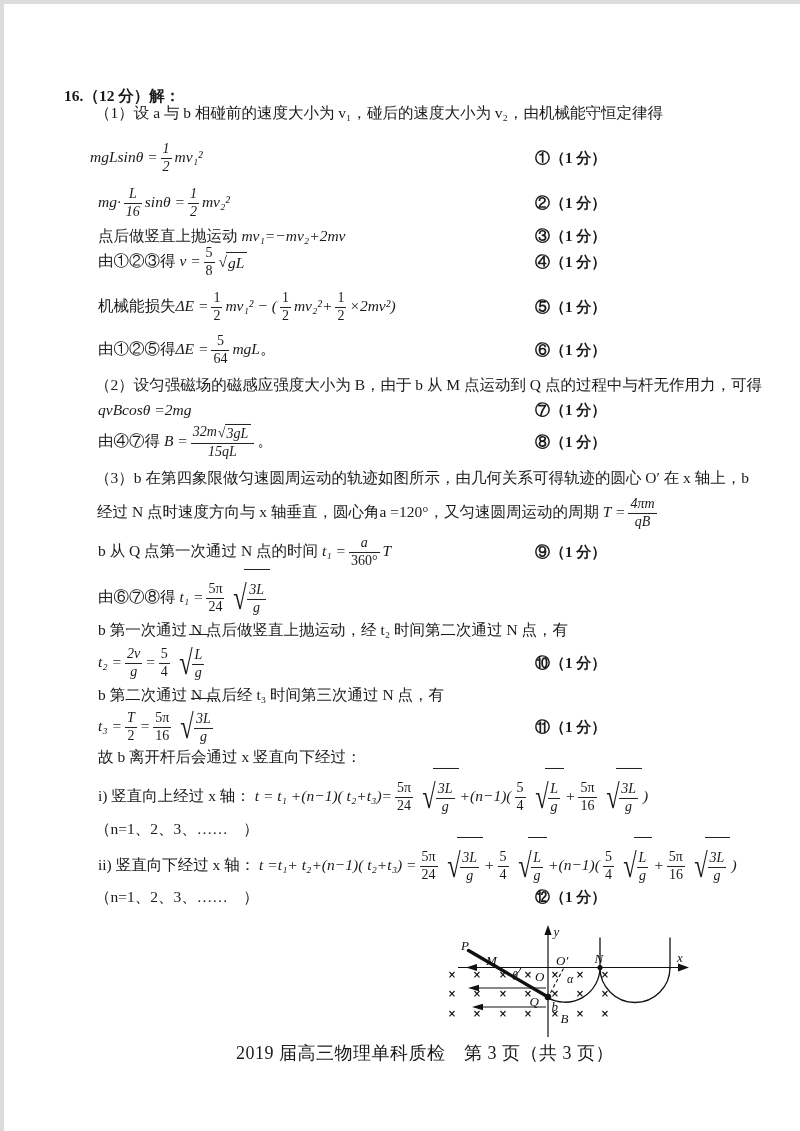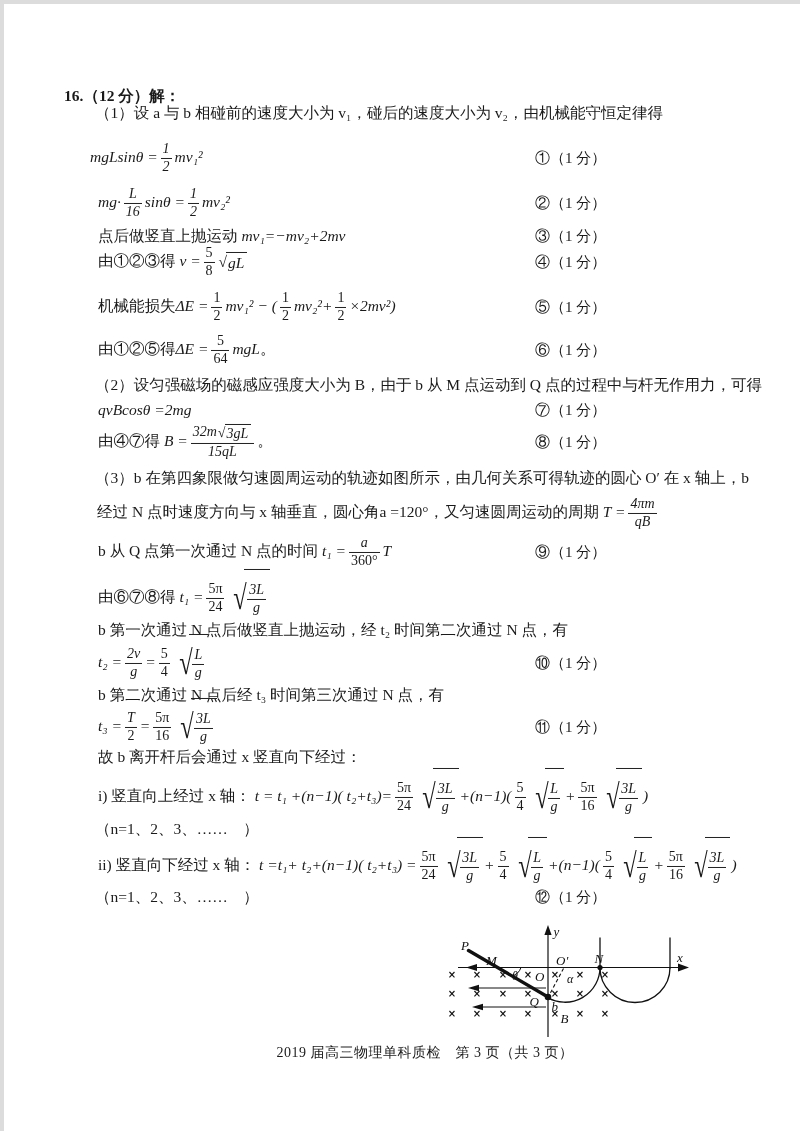--- a/index.html
+++ b/index.html
@@ -3,33 +3,33 @@
 <meta charset="utf-8">
 <style>
   html,body{margin:0;padding:0;background:#ffffff}
   .page{position:relative;width:800px;height:1131px;background:#fff;overflow:hidden;
         font-family:"Liberation Serif","DejaVu Serif",serif;color:#1a1a1a}
   .scan-top{position:absolute;left:0;top:0;width:100%;height:4px;background:#dcdcdc}
   .scan-left{position:absolute;left:0;top:0;width:4px;height:100%;background:#dcdcdc}
   .ln{position:absolute;left:0;width:800px}
   .c{position:absolute;top:50%;transform:translateY(-50%);white-space:nowrap;font-size:15.5px}
   .tag{position:absolute;left:535px;top:50%;transform:translateY(-50%);
-       font-weight:400;font-size:15px;white-space:nowrap}
+       font-weight:700;font-size:15px;white-space:nowrap}
   .b{font-weight:700}
   .mi{font-style:italic}
   .fr{display:inline-block;vertical-align:middle;text-align:center;font-size:14px;line-height:1.18;margin:0 3px}
   .fr .n{display:block;padding:0 2px}
   .fr .d{display:block;border-top:1.3px solid #222;padding:0 2px}
   .sq{display:inline-flex;align-items:center;vertical-align:middle;margin:0 1px}
   .sq .s{line-height:1;margin-right:-1px;font-style:normal}
   .sq .r{border-top:1.3px solid #222;padding:1px 3px 0 2px;font-style:italic}
   .sq.tall .s{display:inline-block;font-size:34px;font-weight:300;transform:scaleX(.72);
               transform-origin:100% 60%;margin-right:-3px}
   .sq.tall .r .fr{margin:11px 1px}
-  .ftr{font-size:14px;letter-spacing:.5px}
+  .ftr{font-size:18px;letter-spacing:.5px}
   svg .axis{stroke:#111;stroke-width:1.2;fill:none}
   svg .thin{stroke:#111;stroke-width:1;fill:none}
   svg .rod{stroke:#111;stroke-width:3.4;fill:none;stroke-linecap:round}
   svg .arc{stroke:#111;stroke-width:1.3;fill:none}
   svg .dash{stroke:#111;stroke-width:1.1;fill:none;stroke-dasharray:3.5 2.5}
   svg .fill{fill:#111;stroke:none}
   svg .flab{font-family:"Liberation Serif","DejaVu Serif",serif;font-style:italic;font-size:13px;fill:#111}
   svg .sm{font-size:12px}
   svg .fx{font-family:"DejaVu Sans","Liberation Sans",sans-serif;font-size:10px;font-weight:700;fill:#111;text-anchor:middle;font-style:normal}
 </style>

